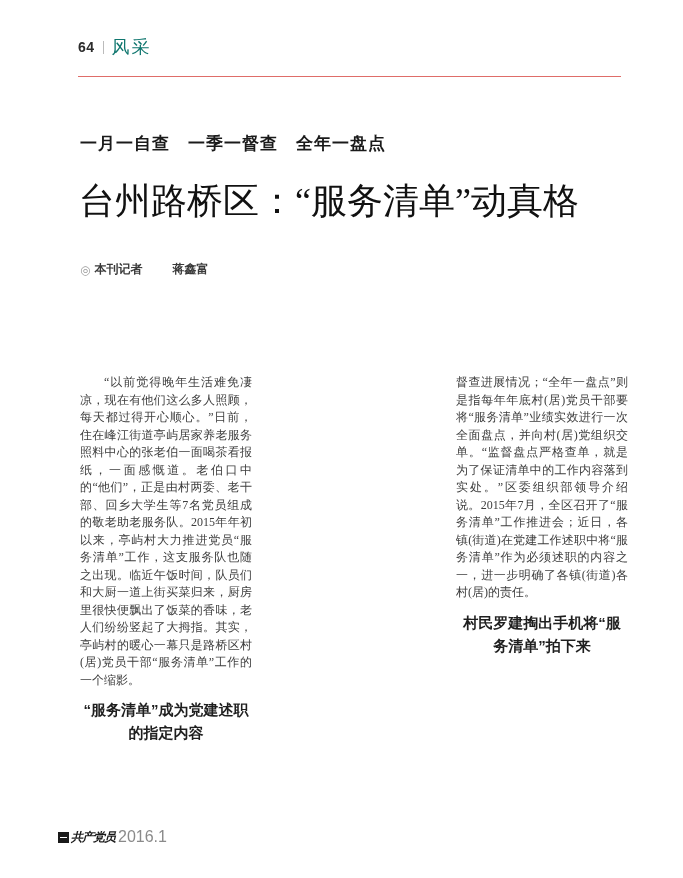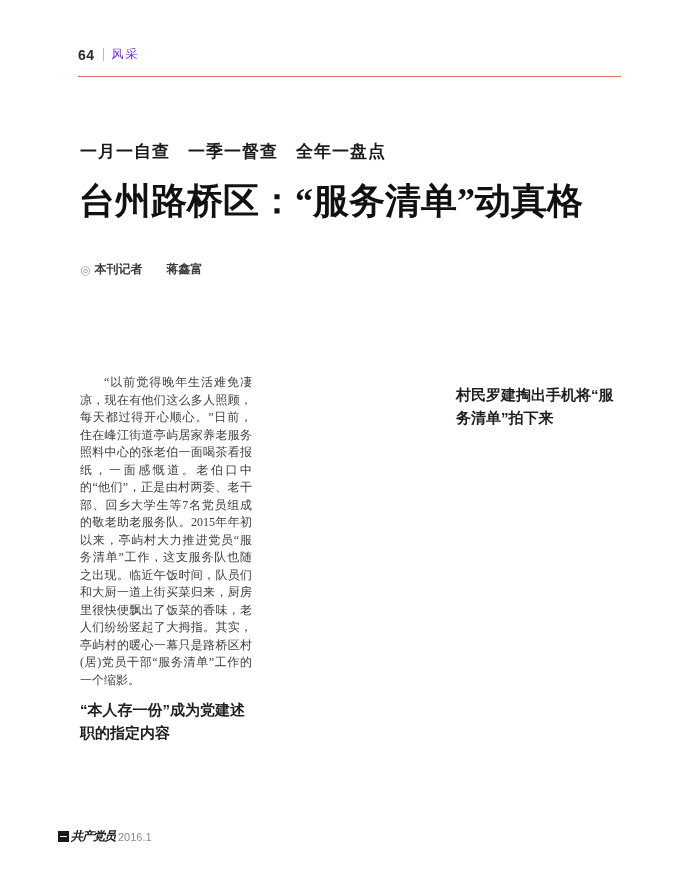--- a/index.html
+++ b/index.html
@@ -3,84 +3,84 @@
 <meta charset="utf-8">
 <style>
   html,body{margin:0;padding:0;}
   body{
     width:683px;height:878px;position:relative;background:#ffffff;
     font-family:"Liberation Serif","DejaVu Serif",serif;
     color:#3d3d3d;overflow:hidden;
   }
   
   .page-header{
-    position:absolute;left:78px;top:46px;
+    position:absolute;left:78px;top:35px;
     display:flex;align-items:center;gap:8px;
     font-family:"Liberation Sans","DejaVu Sans",sans-serif;
   }
   .page-number{font-size:14px;font-weight:bold;color:#2b2b2b;letter-spacing:.5px;}
   .header-divider{width:1px;height:13px;background:#bbbbbb;}
-  .section-name{font-size:12px;color:#6d28d9;letter-spacing:2px;}
+  .section-name{font-size:18px;color:#0f766e;letter-spacing:2px;}
   .header-rule{
     position:absolute;left:78px;top:76px;width:543px;height:1px;
     background:#d9534f;opacity:.85;
   }
   
   .kicker{
-    position:absolute;left:80px;top:140px;width:543px;
+    position:absolute;left:80px;top:132px;width:543px;
     font-family:Liberation Sans, sans-serif;
     font-weight:bold;font-size:17px;color:#1a1a1a;letter-spacing:1px;
   }
   .main-title{
     position:absolute;left:79px;top:178px;width:548px;
-    font-weight:bold;font-size:36px;line-height:46px;color:#111111;
+    font-weight:normal;font-size:36px;line-height:46px;color:#111111;
     letter-spacing:0px;font-family:"Liberation Serif","DejaVu Serif",serif;
   }
   .byline{
     position:absolute;left:80px;top:261px;
     display:flex;align-items:center;gap:4px;
     font-family:"Liberation Sans","DejaVu Sans",sans-serif;
     font-size:12px;font-weight:bold;color:#3a3a3a;
   }
   .byline .marker{color:#9a9a9a;font-weight:normal;font-size:12px;}
-  .byline .author{margin-left:20px;}
+  .byline .author{margin-left:26px;}
   
   .columns{
     position:absolute;left:80px;top:326px;width:548px;
     display:flex;gap:16px;
   }
   .col{width:172px;margin-top:48px;}
   .col p{
     margin:0;font-size:12px;line-height:17.5px;text-align:justify;
     color:#3d3d3d;
   }
   .col p.indent{text-indent:2em;}
   .col h3{
     margin:9px 0 7px 0;
     font-family:"Liberation Sans","DejaVu Sans",sans-serif;
     font-size:15px;line-height:23px;color:#1f1f1f;font-weight:bold;
-    text-align:left;
+    text-align:center;
   }
   
   .page-footer{
     position:absolute;left:58px;top:828px;
     display:flex;align-items:center;gap:2px;
   }
   .logo-mark{
     width:11px;height:11px;background:#1a1a1a;position:relative;display:inline-block;
   }
   .logo-mark:after{
     content:"";position:absolute;left:2px;top:5px;width:7px;height:1px;background:#ffffff;
   }
   .logo-text{
     font-size:12px;font-weight:bold;color:#1a1a1a;letter-spacing:-1px;
     font-family:"Liberation Serif","DejaVu Serif",serif;font-style:italic;
   }
   .issue{
-    font-size:11px;color:#8a8a8a;
+    font-size:16px;color:#8a8a8a;
     font-family:"Liberation Sans","DejaVu Sans",sans-serif;margin-left:1px;
   }
 </style>
 </head>
 <body>
 
 <div class="page-header">
   <span class="page-number">64</span>
   <span class="header-divider"></span>
   <span class="section-name">风采</span>
@@ -92,25 +92,26 @@
 
 <div class="byline">
   <span class="marker">◎</span>
   <span class="role">本刊记者</span>
   <span class="author">蒋鑫富</span>
 </div>
 
 <div class="columns">
   <div class="col">
     <p class="indent">“以前觉得晚年生活难免凄凉，现在有他们这么多人照顾，每天都过得开心顺心。”日前，住在峰江街道亭屿居家养老服务照料中心的张老伯一面喝茶看报纸，一面感慨道。老伯口中的“他们”，正是由村两委、老干部、回乡大学生等7名党员组成的敬老助老服务队。2015年年初以来，亭屿村大力推进党员“服务清单”工作，这支服务队也随之出现。临近午饭时间，队员们和大厨一道上街买菜归来，厨房里很快便飘出了饭菜的香味，老人们纷纷竖起了大拇指。其实，亭屿村的暖心一幕只是路桥区村(居)党员干部“服务清单”工作的一个缩影。</p>
-    <h3>“本人存一份”成为党建述职的指定内容</h3>
+    <h3>“服务清单”成为党建述职的指定内容</h3>
   </div>
   <div class="col">
   </div>
   <div class="col">
+    <p>督查进展情况；“全年一盘点”则是指每年年底村(居)党员干部要将“服务清单”业绩实效进行一次全面盘点，并向村(居)党组织交单。“监督盘点严格查单，就是为了保证清单中的工作内容落到实处。”区委组织部领导介绍说。2015年7月，全区召开了“服务清单”工作推进会；近日，各镇(街道)在党建工作述职中将“服务清单”作为必须述职的内容之一，进一步明确了各镇(街道)各村(居)的责任。</p>
     <h3>村民罗建掏出手机将“服务清单”拍下来</h3>
   </div>
 </div>
 
 <div class="page-footer">
   <span class="logo-mark"></span>
   <span class="logo-text">共产党员</span>
   <span class="issue">2016.1</span>
 </div>
 

